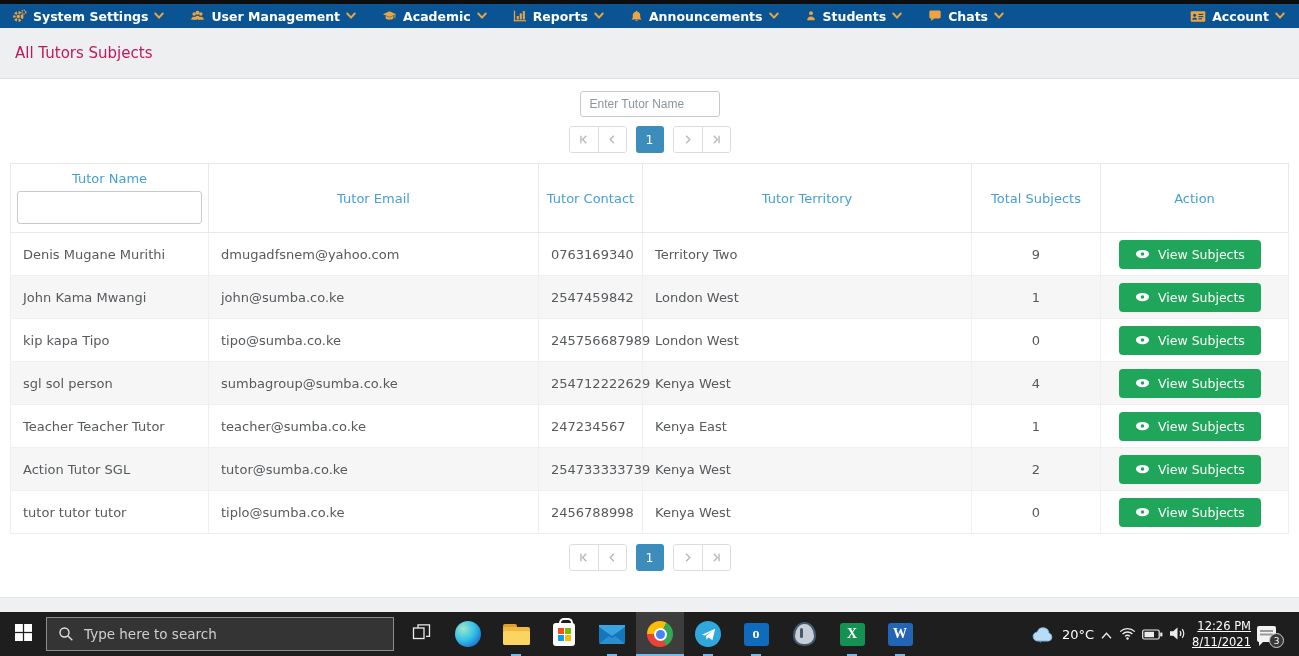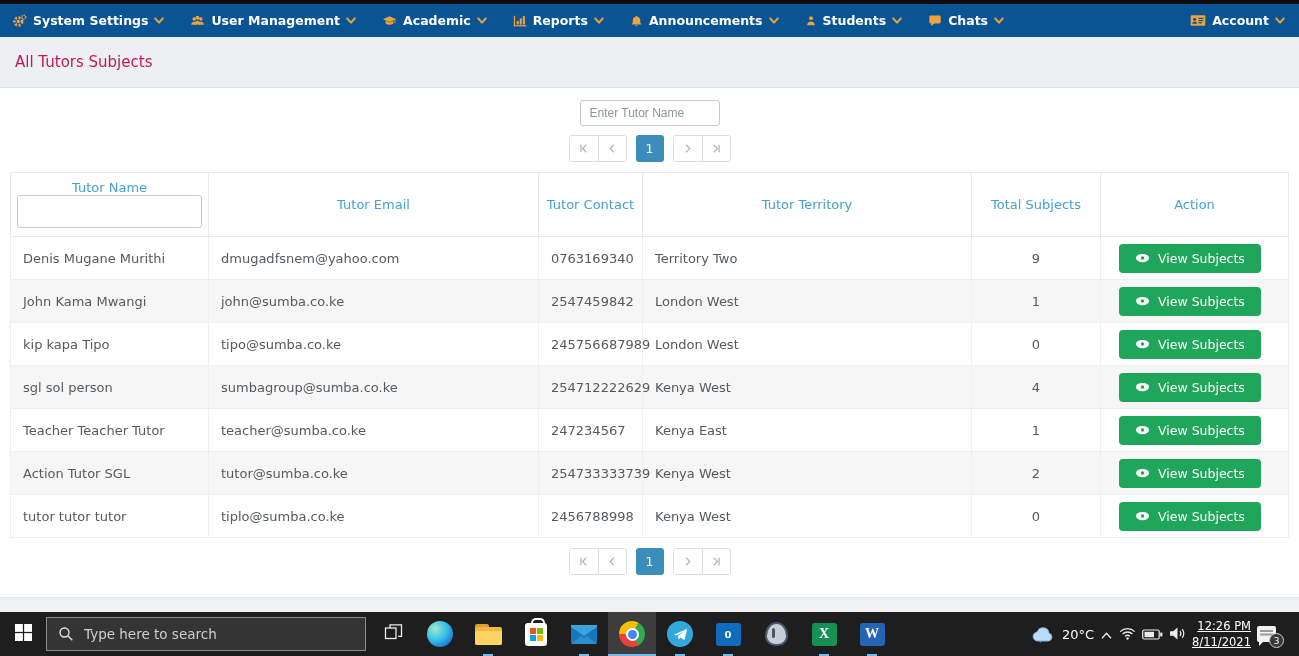--- a/index.html
+++ b/index.html
@@ -3,21 +3,21 @@
 <meta charset="utf-8">
 <style>
   * { box-sizing: border-box; margin: 0; padding: 0; }
   html,body { width:1299px; height:656px; overflow:hidden; }
   body { font-family:"DejaVu Sans","Liberation Sans",sans-serif; background:#fff; position:relative; }
 
   
   .top-strip { height:4px; background:#0d0d0d; }
 
   
-  .navbar { height:33px; background:#0a5493; display:flex; align-items:center; padding:0 12px; }
+  .navbar { height:24px; background:#0a5493; display:flex; align-items:center; padding:0 12px; }
   .nav-item { display:flex; align-items:center; gap:6px; color:#fff; font-size:12.5px; font-weight:700; padding:0 13px; cursor:pointer; white-space:nowrap; }
   .nav-item:first-child { padding-left:0; }
   .nav-spacer { flex:1; }
   .nav-item svg { display:block; }
 
   
   .page-heading { height:51px; background:#edeff1; border-bottom:1px solid #dfe2e4; display:flex; align-items:center; padding:0 15px; font-size:15px; color:#be185d; }
 
   
   .content { padding:12px 10px 0; }
@@ -27,35 +27,35 @@
 
   .pager { display:flex; justify-content:center; align-items:center; gap:9px; margin:2px 0 10px; }
   .pager.bottom { margin:10px 0 0; }
   .pg-group { display:flex; border:1px solid #dcdcdc; border-radius:3px; overflow:hidden; background:#fff; }
   .pg-btn { width:28px; height:25px; display:flex; align-items:center; justify-content:center; background:#fff; cursor:pointer; }
   .pg-group .pg-btn + .pg-btn { border-left:1px solid #dcdcdc; }
   .pg-active { min-width:28px; height:27px; background:#3c8dbc; color:#fff; display:flex; align-items:center; justify-content:center; font-size:12.5px; border-radius:3px; cursor:pointer; }
 
   table { width:100%; border-collapse:collapse; table-layout:fixed; border:1px solid #e4e4e4; }
   thead th { color:#46a0d5; font-weight:400; font-size:13px; text-align:center; vertical-align:middle; border:1px solid #e9e9e9; height:57px; background:#fff; }
-  .th-name-wrap { display:flex; flex-direction:column; align-items:center; padding:7px 6px 8px; }
+  .th-name-wrap { display:flex; flex-direction:column; align-items:center; padding:7px 6px 8px; gap:5px; }
   .name-filter { width:100%; height:33px; border:1px solid #c6cacd; border-radius:3px; outline:none; padding:0 8px; font-size:13px; color:#555; }
   tbody td { font-size:13px; color:#565a5d; border:1px solid #efefef; height:43px; padding:0 12px; background:transparent; }
   tbody tr:nth-child(even) { background:#f6f6f7; }
   .c-total { text-align:center; }
   .c-action { padding:0 0 0 18px !important;margin-left:6px; }
   .btn-view { display:inline-flex; align-items:center; gap:8px; background:#20a65a; border:none; color:#fff; font-size:12.5px; padding:0 16px; height:29px; border-radius:4px; cursor:pointer; font-family:inherit; }
 
   
   .bottom-band { position:absolute; left:0; right:0; bottom:44px; height:15px; background:#eef0f1; border-top:1px solid #e2e4e5; }
 
   
   .taskbar { position:absolute; left:0; right:0; bottom:0; height:44px; background:#1e1e1e; display:flex; align-items:stretch; color:#e8e8e8; }
   .tb-start { width:46px; display:flex; align-items:center; justify-content:center; cursor:pointer; }
-  .tb-search { width:320px; margin:5px 4px 5px 0; background:#343434; border:1px solid #8b8b8b; display:flex; align-items:center; gap:10px; padding:0 11px; }
+  .tb-search { width:348px; margin:5px 4px 5px 0; background:#343434; border:1px solid #8b8b8b; display:flex; align-items:center; gap:10px; padding:0 11px; }
   .tb-search input { flex:1; background:transparent; border:none; outline:none; color:#cfcfcf; font-size:13.5px; font-family:inherit; }
   .tb-search input::placeholder { color:#cfcfcf; }
   .tb-btn { width:46px; display:flex; align-items:center; justify-content:center; cursor:pointer; }
   .tb-apps { display:flex; }
   .tb-app { width:48px; display:flex; align-items:center; justify-content:center; position:relative; cursor:pointer; }
   .tb-app.active { background:#3d3d3d; }
   .indicator { position:absolute; bottom:0; left:50%; transform:translateX(-50%); width:10px; height:2.5px; background:#76b9ed; }
   .tb-app.active .indicator { width:100%; }
 
   

